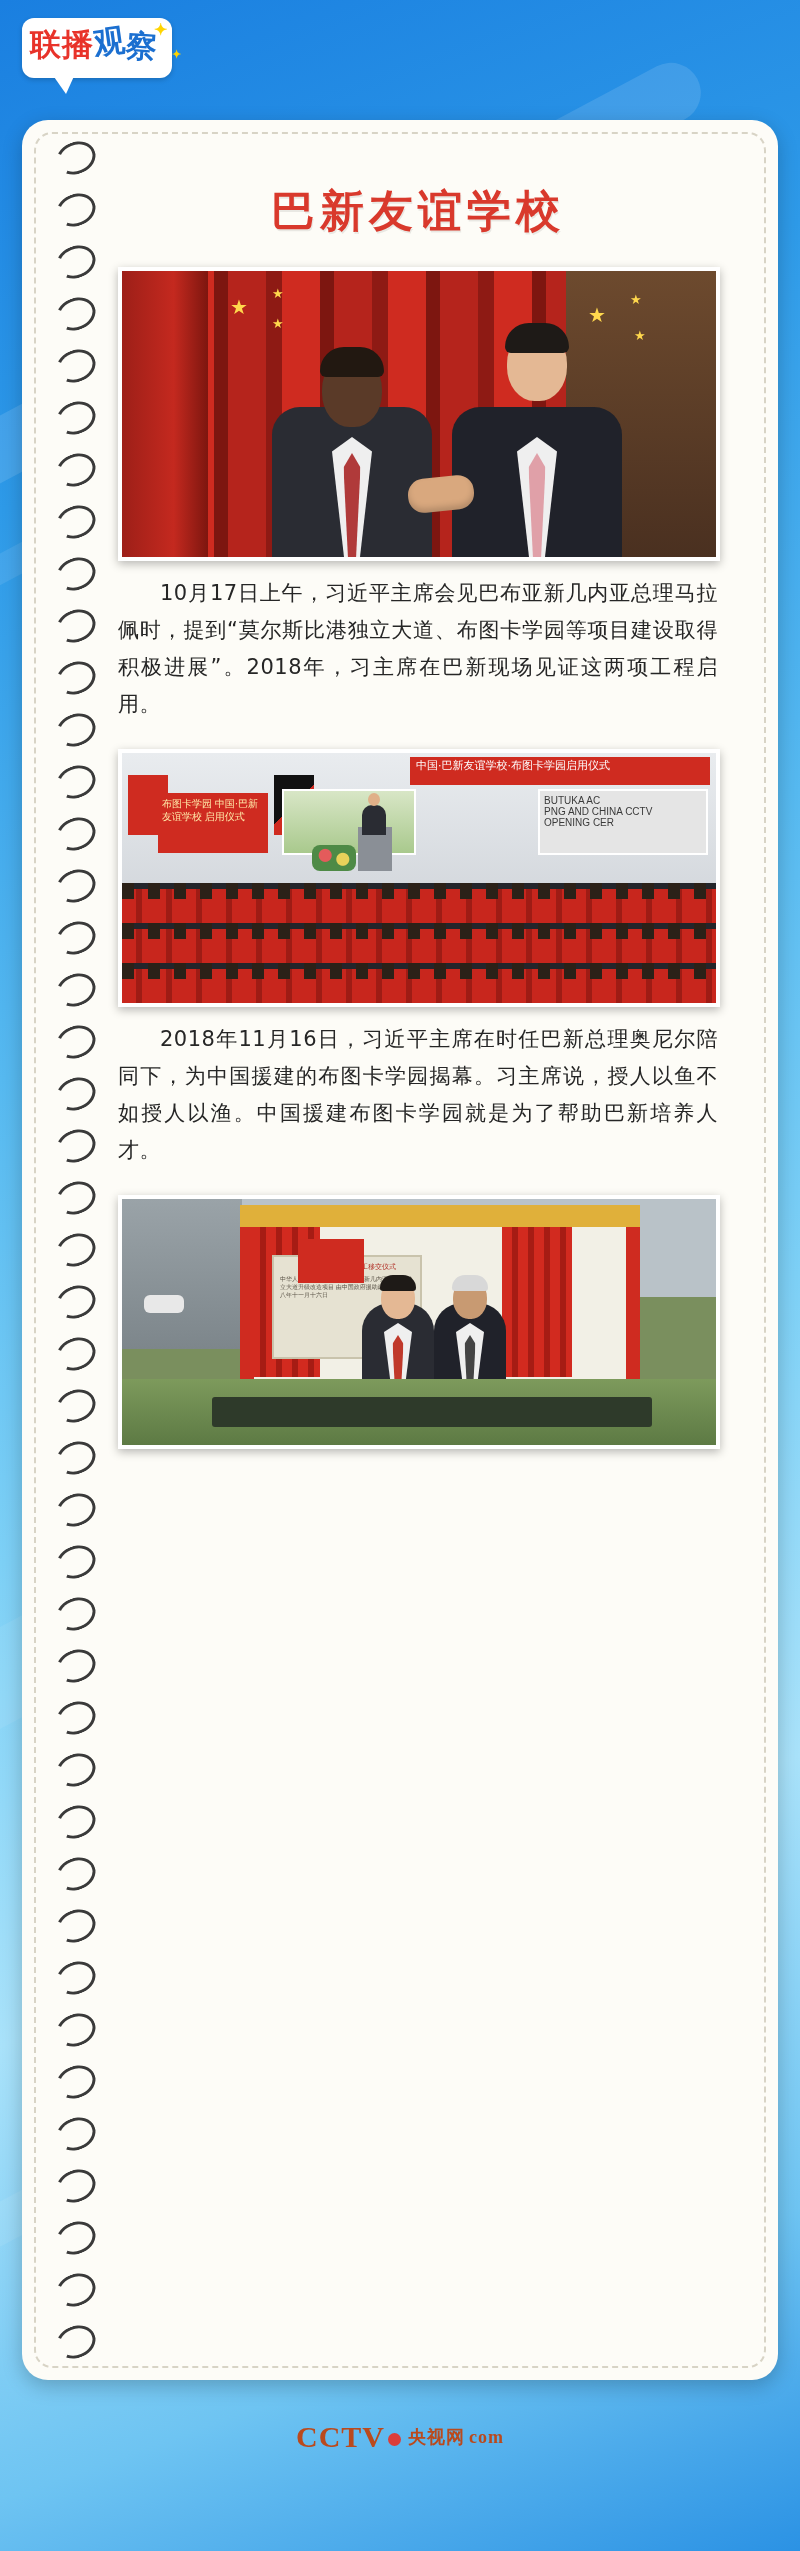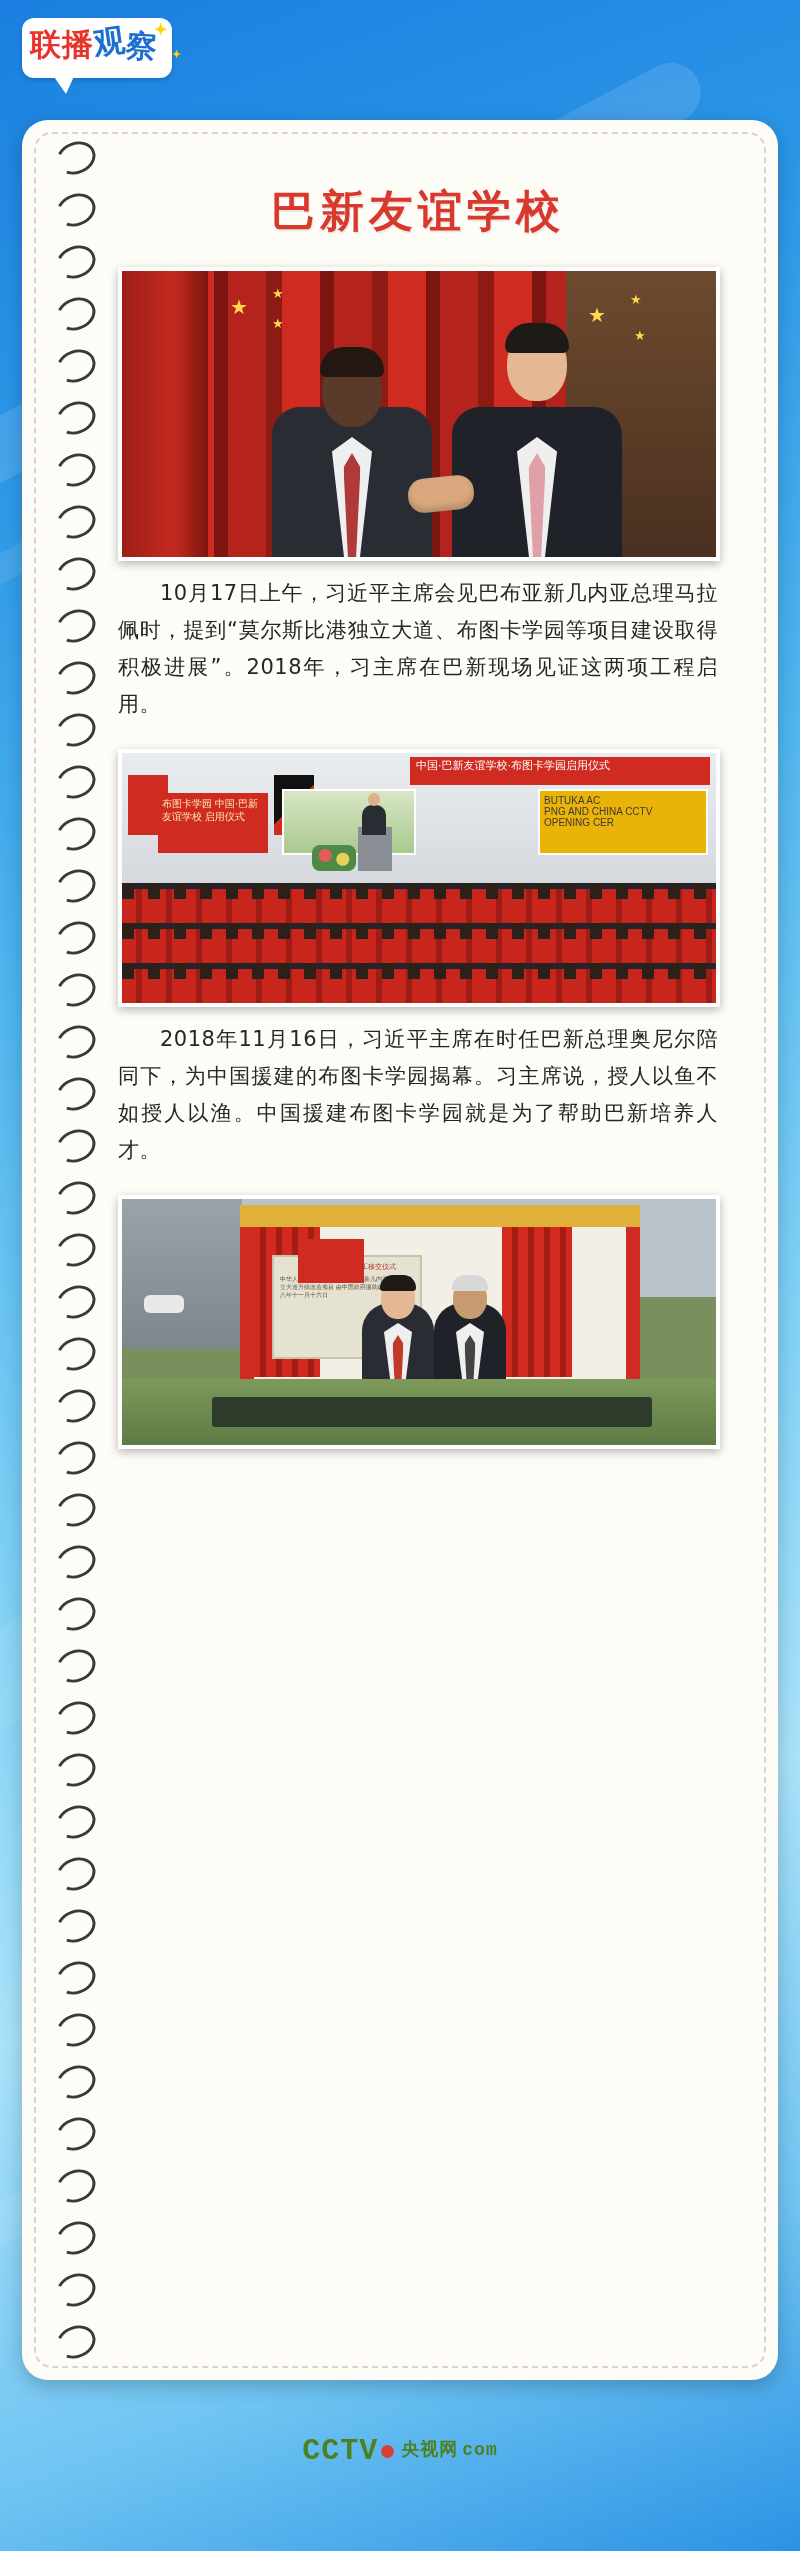--- a/index.html
+++ b/index.html
@@ -225,21 +225,21 @@
     padding: 2px 6px; box-sizing: border-box;
     font-family: "DejaVu Sans", sans-serif;
   }
   .p2 .screen {
     position: absolute; left: 160px; top: 36px; width: 130px; height: 62px;
     background: linear-gradient(180deg,#d8e6c6,#a9c98d);
     border: 2px solid #ffffff;
   }
   .p2 .screen-r {
     position: absolute; right: 8px; top: 36px; width: 170px; height: 66px;
-    background: #eab308; border: 2px solid #ffffff;
+    background: #e5e5e5; border: 2px solid #ffffff;
     color: #3a3a3a; font-size: 10px; padding: 4px; box-sizing: border-box;
   }
   .p2 .sign-l {
     position: absolute; left: 36px; top: 40px; width: 110px; height: 60px;
     background: #cf2b20; color: #ffe9a8; font-size: 10px; line-height: 13px;
     padding: 4px; box-sizing: border-box;
   }
   .p2 .flag {
     position: absolute; top: 22px; width: 40px; height: 60px;
   }
@@ -344,27 +344,26 @@
   .footer {
     position: absolute;
     left: 0;
     top: 2420px;
     width: 800px;
     text-align: center;
     z-index: 5;
   }
   .logo {
     display: inline-block;
-    font-family: Liberation Mono, monospace;
+    font-family: Liberation Serif, serif;
     font-size: 30px;
     font-weight: bold;
-    color: #4d7c0f;
+    color: #c2410c;
     letter-spacing: 1px;
     opacity: 0.92;
-    margin-top: 14px;
   }
   .logo .cn {
     font-size: 18px;
     vertical-align: 4px;
     margin-left: 4px;
   }
   .logo .dot {
     display: inline-block;
     width: 13px; height: 13px;
     background: #e8332a;

